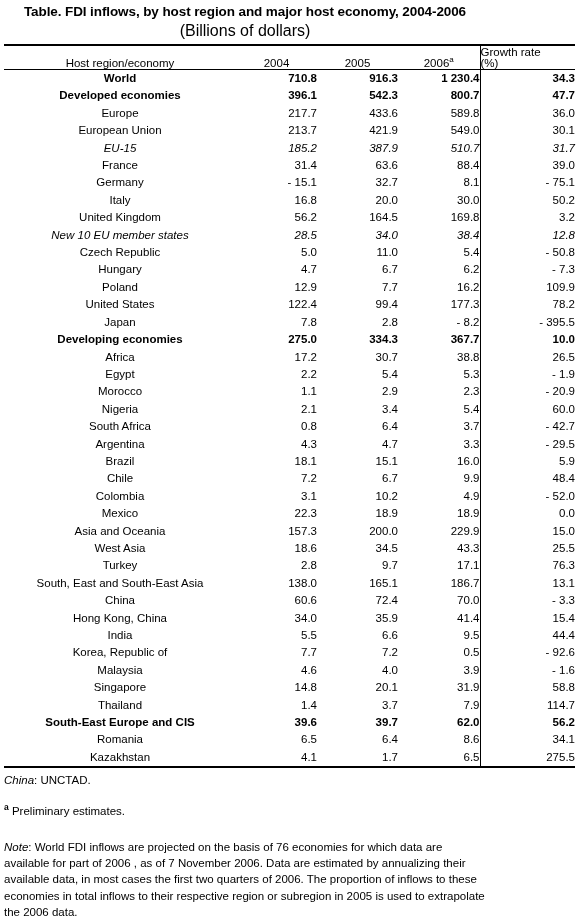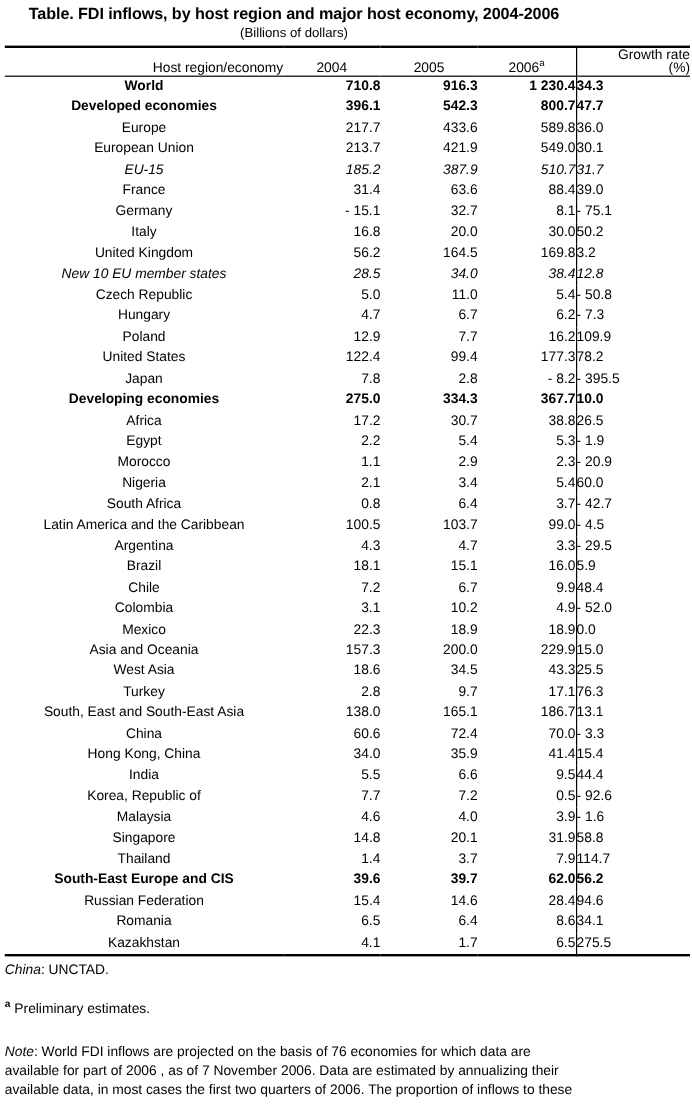--- a/index.html
+++ b/index.html
@@ -22,21 +22,21 @@
 
   
   .title-block { padding-top: 4px; text-align: center; }
   .table-title {
     font-size: 13.5px;
     font-weight: bold;
     letter-spacing: -0.1px;
     white-space: nowrap;
   }
   .table-subtitle {
-    font-size: 11px;
+    font-size: 16px;
     font-weight: normal;
     margin-top: 3px;
   }
 
   
   .tbl-wrap { margin: 4px 2px 0 4px; }
   table.fdi {
     width: 571px;
     border-collapse: collapse;
     font-size: 11.5px;
@@ -48,38 +48,38 @@
   .rule-mid td { border-top: 1.6px solid #000; height: 0; line-height: 0; font-size: 0; }
   .rule-bot td { border-top: 2.5px solid #000; height: 0; line-height: 0; font-size: 0; }
 
   
   thead th {
     font-weight: normal;
     font-size: 11.5px;
     padding: 3px 0 4px 0;
     vertical-align: bottom;
   }
-  th.h-name   { text-align: right; }
+  th.h-name   { text-align: center; }
   th.h-year   { text-align: center; padding-right: 6px; }
-  th.h-growth { text-align: right; padding-left: 4px; padding-right: 6px; border-left: 1.6px solid #000; }
+  th.h-growth { text-align: left; padding-left: 4px; padding-right: 6px; border-left: 1.6px solid #000; }
   .sup { font-size: 8px; vertical-align: super; }
   .growth-2 { display:block; font-size: 11.5px; margin-top:-1px;}
 
   
   col.c-name   { width: 232px; }
   col.c-y1     { width: 81px; }
   col.c-y2     { width: 81px; }
   col.c-y3     { width: 82px; }
   col.c-gr     { width: 95px; }
 
   
   tbody tr.drow td { height: 17.4px; line-height: 17.4px; }
   td.name { text-align: center; white-space: nowrap; padding-left: 4px; }
   td.num  { text-align: right; padding-right: 7px; white-space: nowrap; }
-  td.gr   { text-align: left; padding-right: 7px; white-space: nowrap; border-left: 1.6px solid #000; }
+  td.gr   { text-align: right; padding-right: 7px; white-space: nowrap; border-left: 1.6px solid #000; }
 
   
   .bold  { font-weight: bold; }
   .ital  { font-style: italic; }
 
   
   .lv0 { padding-left: 4px; }
   .lv1 { padding-left: 17px; }
   .lv2 { padding-left: 26px; margin-top: 39px; }
   .lv3 { padding-left: 38px; }
@@ -271,27 +271,20 @@
             <td class="gr">60.0</td>
           </tr>
           <tr class="drow">
             <td class="name lv5">South Africa</td>
             <td class="num">0.8</td>
             <td class="num">6.4</td>
             <td class="num">3.7</td>
             <td class="gr">- 42.7</td>
           </tr>
           <tr class="drow">
-            <td class="name lv2">Latin America and the Caribbean</td>
-            <td class="num">100.5</td>
-            <td class="num">103.7</td>
-            <td class="num">99.0</td>
-            <td class="gr">- 4.5</td>
-          </tr>
-          <tr class="drow">
             <td class="name lv5">Argentina</td>
             <td class="num">4.3</td>
             <td class="num">4.7</td>
             <td class="num">3.3</td>
             <td class="gr">- 29.5</td>
           </tr>
           <tr class="drow">
             <td class="name lv5">Brazil</td>
             <td class="num">18.1</td>
             <td class="num">15.1</td>
@@ -395,27 +388,20 @@
             <td class="num">3.7</td>
             <td class="num">7.9</td>
             <td class="gr">114.7</td>
           </tr>
           <tr class="drow">
             <td class="name lv1 bold">South-East Europe and CIS</td>
             <td class="num bold">39.6</td>
             <td class="num bold">39.7</td>
             <td class="num bold">62.0</td>
             <td class="gr bold">56.2</td>
-          </tr>
-          <tr class="drow">
-            <td class="name lv5">Russian Federation</td>
-            <td class="num">15.4</td>
-            <td class="num">14.6</td>
-            <td class="num">28.4</td>
-            <td class="gr">94.6</td>
           </tr>
           <tr class="drow">
             <td class="name lv5">Romania</td>
             <td class="num">6.5</td>
             <td class="num">6.4</td>
             <td class="num">8.6</td>
             <td class="gr">34.1</td>
           </tr>
           <tr class="drow">
             <td class="name lv5">Kazakhstan</td>

